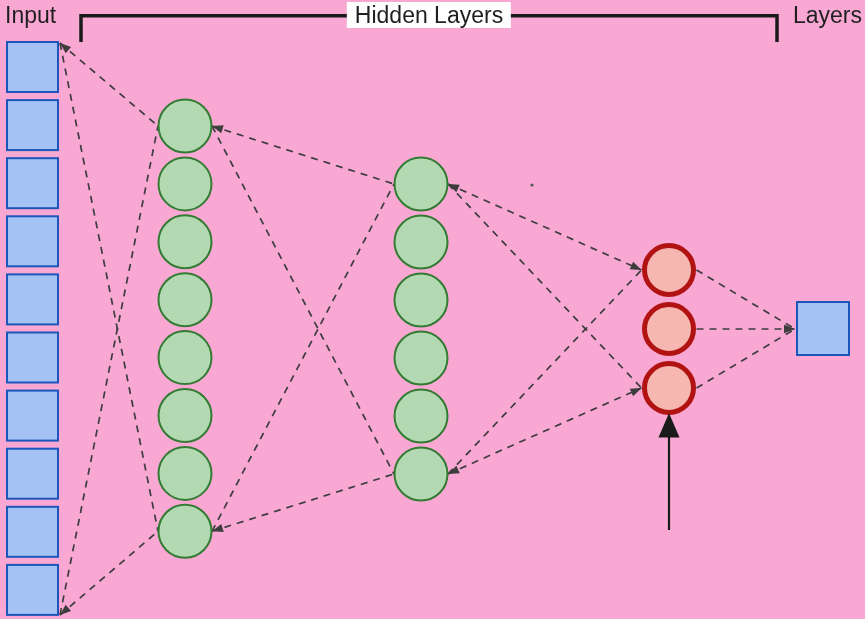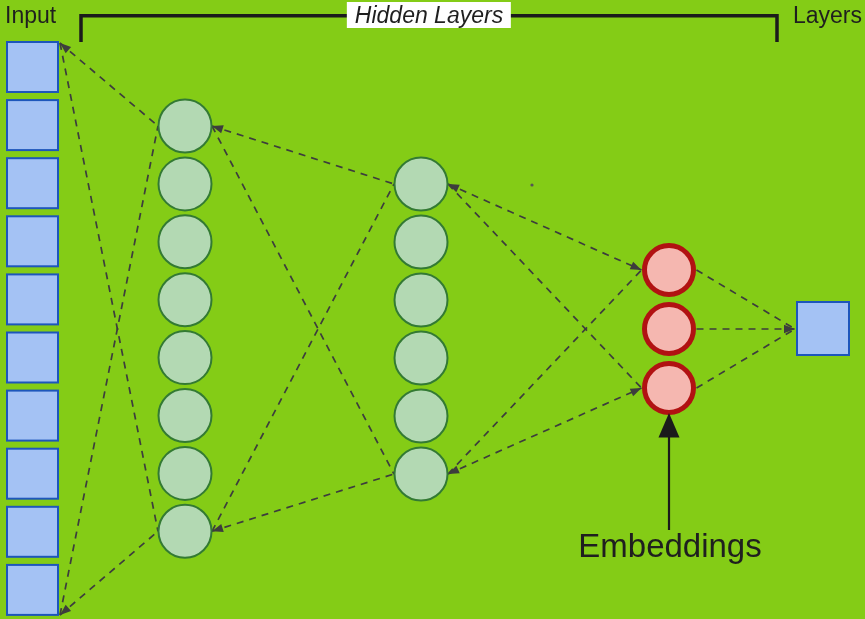--- a/index.html
+++ b/index.html
@@ -1,26 +1,26 @@
 <!DOCTYPE html>
 <html><head>
 <meta charset="utf-8">
 <style>
   html,body{margin:0;padding:0;background:#ffffff;}
   .diagram{
-    position:relative;width:865px;height:619px;background:#84cc16;overflow:hidden;
+    position:relative;width:865px;height:619px;background:#f9a8d4;overflow:hidden;
     font-family:"Liberation Sans", sans-serif;
   }
   svg{position:absolute;left:0;top:0;}
   .lbl{
     position:absolute;color:#1f1f1f;font-size:23px;line-height:1.15;
     white-space:nowrap;user-select:none;
   }
   .lbl-input{left:5px;top:2px;}
-  .lbl-hidden{left:429px;top:2px;transform:translateX(-50%);background:#ffffff;padding:0 8px;font-style:italic;}
+  .lbl-hidden{left:429px;top:2px;transform:translateX(-50%);background:#ffffff;padding:0 8px;}
   .lbl-output{left:793px;top:2px;}
   .lbl-embeddings{left:670px;top:527px;transform:translateX(-50%);font-size:33px;}
 </style>
 </head>
 <body>
 
 <div class="diagram">
   <svg id="net-svg" width="865" height="619" viewBox="0 0 865 619">
       <line x1="60" y1="43" x2="158" y2="126" stroke="#3d3d3d" stroke-width="1.7" stroke-dasharray="7 6"></line>
       <polygon points="60,43 71.10842251942489,46.904221962175555 65.6795761851034,53.314185103904535" fill="#3d3d3d"></polygon>
@@ -75,14 +75,13 @@
       <circle cx="669" cy="329" r="24.5" fill="#f5b7b0" stroke="#b11212" stroke-width="5"></circle>
       <circle cx="669" cy="388" r="24.5" fill="#f5b7b0" stroke="#b11212" stroke-width="5"></circle>
       <rect x="797" y="302" width="52" height="53" fill="#a4c2f4" stroke="#1d56bb" stroke-width="2"></rect>
       <line x1="669" y1="530" x2="669" y2="436" stroke="#1b1b1b" stroke-width="2.2"></line>
       <polygon points="669,413 658.5,437.5 679.5,437.5" fill="#1b1b1b"></polygon>
       <circle cx="532" cy="185" r="1.6" fill="#555555"></circle>
     </svg>
   <div class="lbl lbl-input">Input</div>
   <div class="lbl lbl-hidden">Hidden Layers</div>
   <div class="lbl lbl-output">Layers</div>
-  <div class="lbl lbl-embeddings">Embeddings</div>
 </div>
 
 </body></html>

